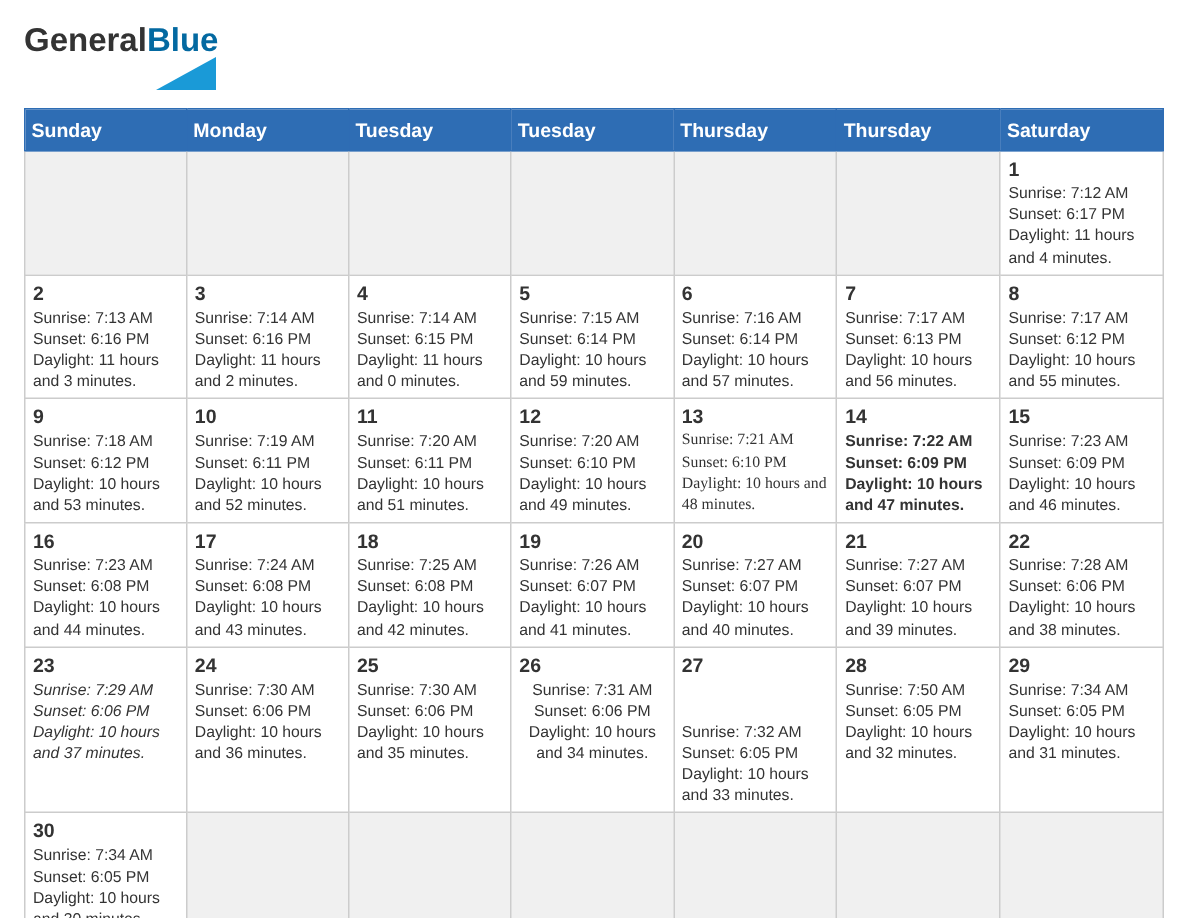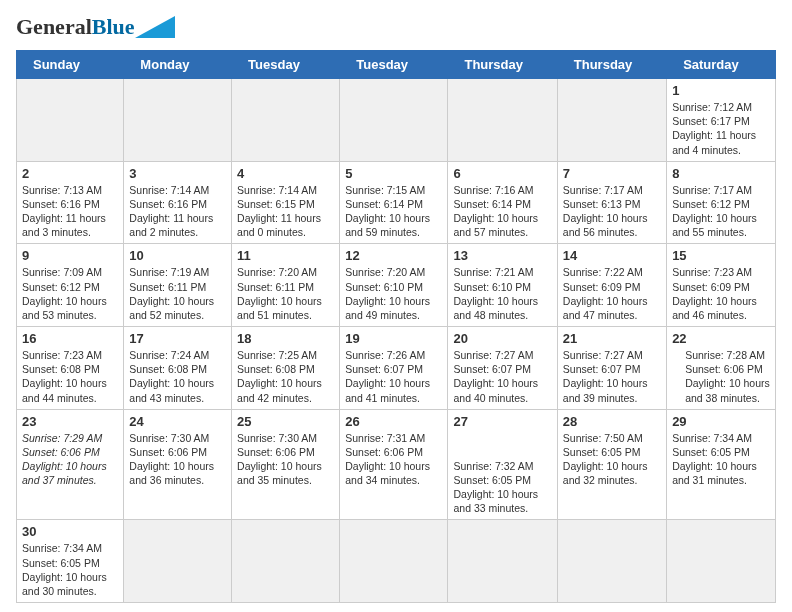--- a/index.html
+++ b/index.html
@@ -11,23 +11,22 @@
       padding: 16px;
     }
     .header-area {
       display: flex;
       justify-content: space-between;
       align-items: flex-start;
       margin-bottom: 12px;
     }
     .logo {
       display: flex;
-      flex-direction: row;
+      flex-direction: column;
       align-items: flex-start;
-      font-family: Liberation Serif, serif;
     }
     .logo-text {
       font-size: 22px;
       font-weight: bold;
       color: #333;
       line-height: 1;
     }
     .title-area {
       text-align: right;
     }
@@ -41,21 +40,21 @@
       color: #555;
     }
     table {
       width: 100%;
       border-collapse: collapse;
       font-size: 11px;
     }
     thead tr th {
       background: #2e6db4;
       color: #fff;
-      padding: 6px 16px;
+      padding: 6px 4px;
       text-align: left;
       font-weight: bold;
       font-size: 13px;
       border: 1px solid #2e6db4;
     }
     tbody tr td {
       border: 1px solid #ccc;
       vertical-align: top;
       padding: 4px 5px;
       width: 113px;
@@ -172,21 +171,21 @@
         <td>
           <span class="day-num">8</span>
           <div class="day-info" style="white-space: pre-line;">Sunrise: 7:17 AM
 Sunset: 6:12 PM
 Daylight: 10 hours and 55 minutes.</div>
         </td>
       </tr>
       <tr>
         <td>
           <span class="day-num">9</span>
-          <div class="day-info" style="white-space: pre-line;">Sunrise: 7:09 AM
+          <div class="day-info" style="white-space: pre-line;">Sunrise: 7:18 AM
 Sunset: 6:12 PM
 Daylight: 10 hours and 53 minutes.</div>
         </td>
         <td>
           <span class="day-num">10</span>
           <div class="day-info" style="white-space: pre-line;">Sunrise: 7:19 AM
 Sunset: 6:11 PM
 Daylight: 10 hours and 52 minutes.</div>
         </td>
         <td>
@@ -196,27 +195,27 @@
 Daylight: 10 hours and 51 minutes.</div>
         </td>
         <td>
           <span class="day-num">12</span>
           <div class="day-info" style="white-space: pre-line;">Sunrise: 7:20 AM
 Sunset: 6:10 PM
 Daylight: 10 hours and 49 minutes.</div>
         </td>
         <td>
           <span class="day-num">13</span>
-          <div class="day-info" style="white-space: pre-line;">Sunrise: 7:21 AM
+          <div class="day-info" style="white-space: pre-line; font-family: Liberation Serif, serif;">Sunrise: 7:21 AM
 Sunset: 6:10 PM
 Daylight: 10 hours and 48 minutes.</div>
         </td>
         <td>
           <span class="day-num">14</span>
-          <div class="day-info" style="white-space: pre-line;">Sunrise: 7:22 AM
+          <div class="day-info" style="white-space: pre-line; font-weight: bold;">Sunrise: 7:22 AM
 Sunset: 6:09 PM
 Daylight: 10 hours and 47 minutes.</div>
         </td>
         <td>
           <span class="day-num">15</span>
           <div class="day-info" style="white-space: pre-line;">Sunrise: 7:23 AM
 Sunset: 6:09 PM
 Daylight: 10 hours and 46 minutes.</div>
         </td>
       </tr>
@@ -252,21 +251,21 @@
 Daylight: 10 hours and 40 minutes.</div>
         </td>
         <td>
           <span class="day-num">21</span>
           <div class="day-info" style="white-space: pre-line;">Sunrise: 7:27 AM
 Sunset: 6:07 PM
 Daylight: 10 hours and 39 minutes.</div>
         </td>
         <td>
           <span class="day-num">22</span>
-          <div class="day-info" style="white-space: pre-line; margin-left: 13px;">Sunrise: 7:28 AM
+          <div class="day-info" style="white-space: pre-line;">Sunrise: 7:28 AM
 Sunset: 6:06 PM
 Daylight: 10 hours and 38 minutes.</div>
         </td>
       </tr>
       <tr>
         <td>
           <span class="day-num">23</span>
           <div class="day-info" style="white-space: pre-line; font-style: italic;">Sunrise: 7:29 AM
 Sunset: 6:06 PM
 Daylight: 10 hours and 37 minutes.</div>
@@ -278,21 +277,21 @@
 Daylight: 10 hours and 36 minutes.</div>
         </td>
         <td>
           <span class="day-num">25</span>
           <div class="day-info" style="white-space: pre-line;">Sunrise: 7:30 AM
 Sunset: 6:06 PM
 Daylight: 10 hours and 35 minutes.</div>
         </td>
         <td>
           <span class="day-num">26</span>
-          <div class="day-info" style="white-space: pre-line;">Sunrise: 7:31 AM
+          <div class="day-info" style="white-space: pre-line; text-align: center;">Sunrise: 7:31 AM
 Sunset: 6:06 PM
 Daylight: 10 hours and 34 minutes.</div>
         </td>
         <td>
           <span class="day-num">27</span>
           <div class="day-info" style="white-space: pre-line; margin-top: 30px;">Sunrise: 7:32 AM
 Sunset: 6:05 PM
 Daylight: 10 hours and 33 minutes.</div>
         </td>
         <td>

